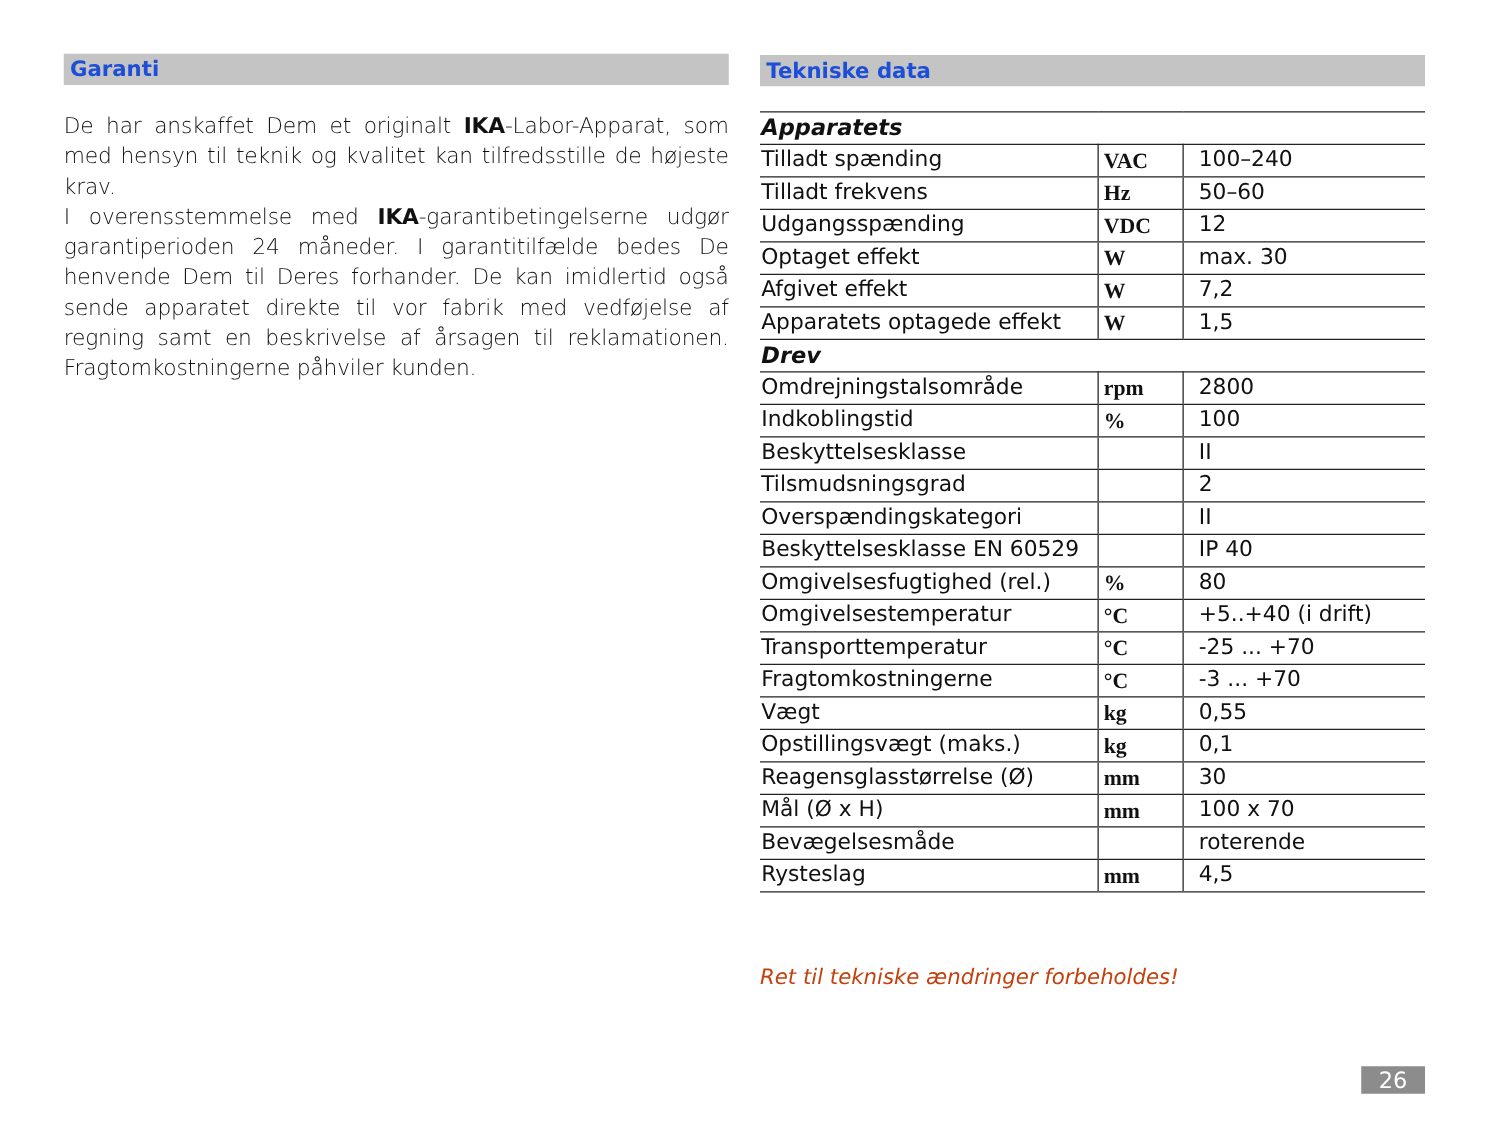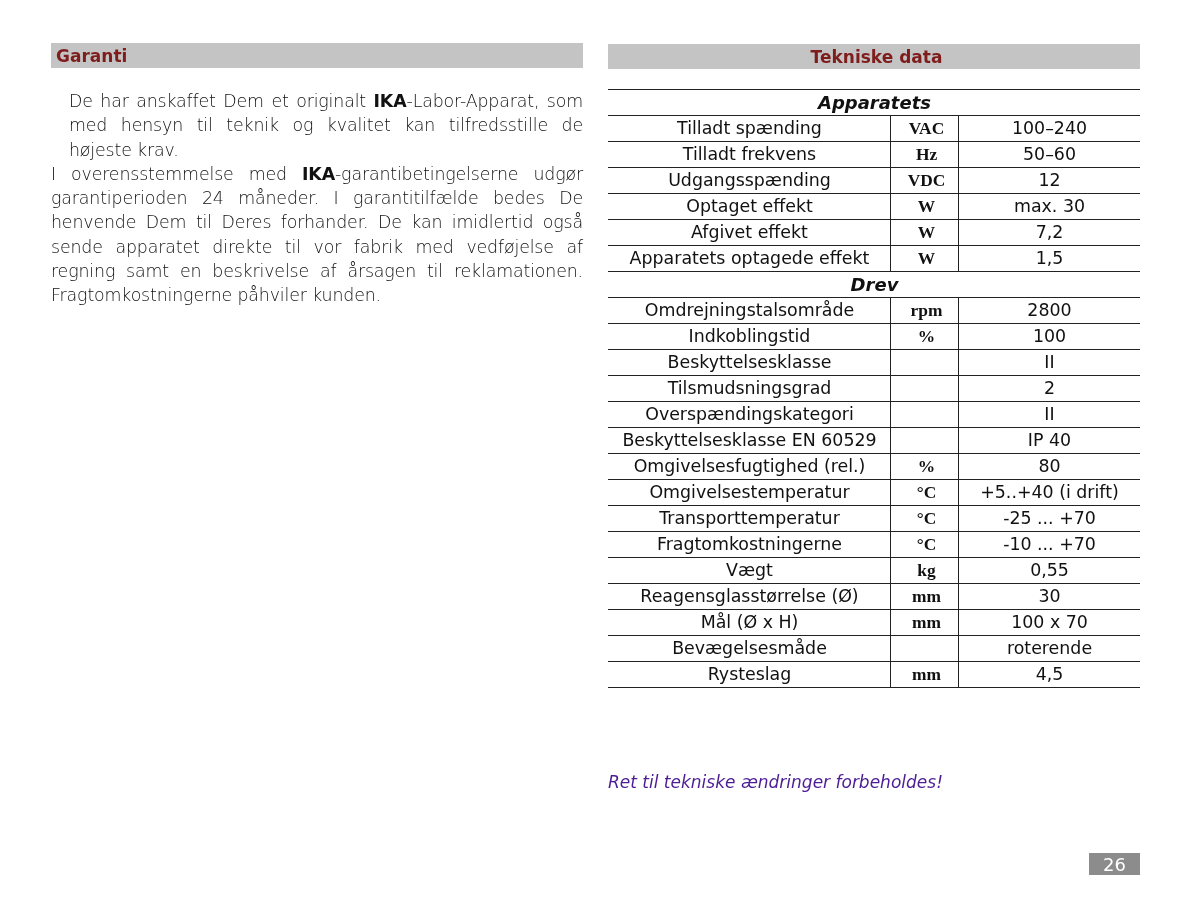--- a/index.html
+++ b/index.html
@@ -1,28 +1,28 @@
 <!DOCTYPE html>
 <html><head>
   <meta charset="utf-8">
   <style>
     html, body { margin: 0; padding: 0; background: #ffffff; }
     body { width: 1200px; height: 903px; position: relative; overflow: hidden; font-family: "DejaVu Sans", sans-serif; color: #111; }
     .col-left { position: absolute; left: 51px; top: 43px; width: 532px; }
-    .col-right { position: absolute; left: 608px; top: 44px; width: 532px; text-align: center; }
-    .sec-head { background: #c4c4c4; height: 25px; font-weight: bold; font-size: 17px; line-height: 26px; padding-left: 5px; color: #7f1d1d; }
+    .col-right { position: absolute; left: 608px; top: 44px; width: 532px; }
+    .sec-head { background: #c4c4c4; height: 25px; font-weight: bold; font-size: 17px; line-height: 26px; padding-left: 5px; color: #1d4ed8; }
     .para { font-size: 17.4px; line-height: 24.3px; text-align: justify; margin: 0; font-weight: 300; letter-spacing: -0.15px; }
     .para .b { font-weight: bold; }
-    .p1 { margin-top: 21px; margin-left: 18px; }
+    .p1 { margin-top: 21px; }
     .spec-table { margin-top: 20px; width: 532px; border-collapse: collapse; border-top: 1.4px solid #222; }
     .spec-table td { border-bottom: 1.4px solid #222; height: 25px; padding: 0 0 0 1px; font-size: 17.4px; line-height: 25px; white-space: nowrap; vertical-align: bottom; }
     .spec-table td.u { border-left: 1.4px solid #222; width: 63px; font-weight: bold; padding-left: 4px; font-family: Liberation Serif, serif; }
-    .spec-table td.v { border-left: 1.4px solid #222; width: 181px; padding-left: 0; }
+    .spec-table td.v { border-left: 1.4px solid #222; width: 181px; padding-left: 12px; }
     .spec-table td.cat { font-weight: bold; font-style: italic; font-size: 18px; }
-    .note { position: absolute; left: 608px; top: 772px; font-style: italic; font-size: 17px; color: #4c1d95; font-weight: 300; }
+    .note { position: absolute; left: 608px; top: 772px; font-style: italic; font-size: 17px; color: #c2410c; font-weight: 300; }
     .page-num { position: absolute; left: 1089px; top: 853px; width: 51px; height: 22px; background: #8c8c8c; color: #fff; font-size: 18px; line-height: 23px; text-align: center; }
   </style>
 </head>
 <body>
 
 <div class="col-left">
   <div class="sec-head">Garanti</div>
   <p class="para p1"><span>De har anskaffet Dem et originalt </span><span class="b">IKA</span><span>-Labor-Apparat, som med hensyn til teknik og kvalitet kan tilfredsstille de højeste krav.</span></p>
   <p class="para p2"><span>I overensstemmelse med </span><span class="b">IKA</span><span>-garantibetingelserne udgør garantiperioden 24 måneder. I garantitilfælde bedes De henvende Dem til Deres forhander. De kan imidlertid også sende apparatet direkte til vor fabrik med vedføjelse af regning samt en beskrivelse af årsagen til  reklamationen. Fragtomkostningerne påhviler kunden.</span></p>
 </div>
@@ -108,26 +108,31 @@
           <td class="v">+5..+40 (i drift)</td>
         </tr>
         <tr>
           <td class="l">Transporttemperatur</td>
           <td class="u">°C</td>
           <td class="v">-25 ... +70</td>
         </tr>
         <tr>
           <td class="l">Fragtomkostningerne</td>
           <td class="u">°C</td>
-          <td class="v">-10 ... +70</td>
+          <td class="v">-3 ... +70</td>
         </tr>
         <tr>
           <td class="l">Vægt</td>
           <td class="u">kg</td>
           <td class="v">0,55</td>
+        </tr>
+        <tr>
+          <td class="l">Opstillingsvægt (maks.)</td>
+          <td class="u">kg</td>
+          <td class="v">0,1</td>
         </tr>
         <tr>
           <td class="l">Reagensglasstørrelse (Ø)</td>
           <td class="u">mm</td>
           <td class="v">30</td>
         </tr>
         <tr>
           <td class="l">Mål (Ø x H)</td>
           <td class="u">mm</td>
           <td class="v">100 x 70</td>

